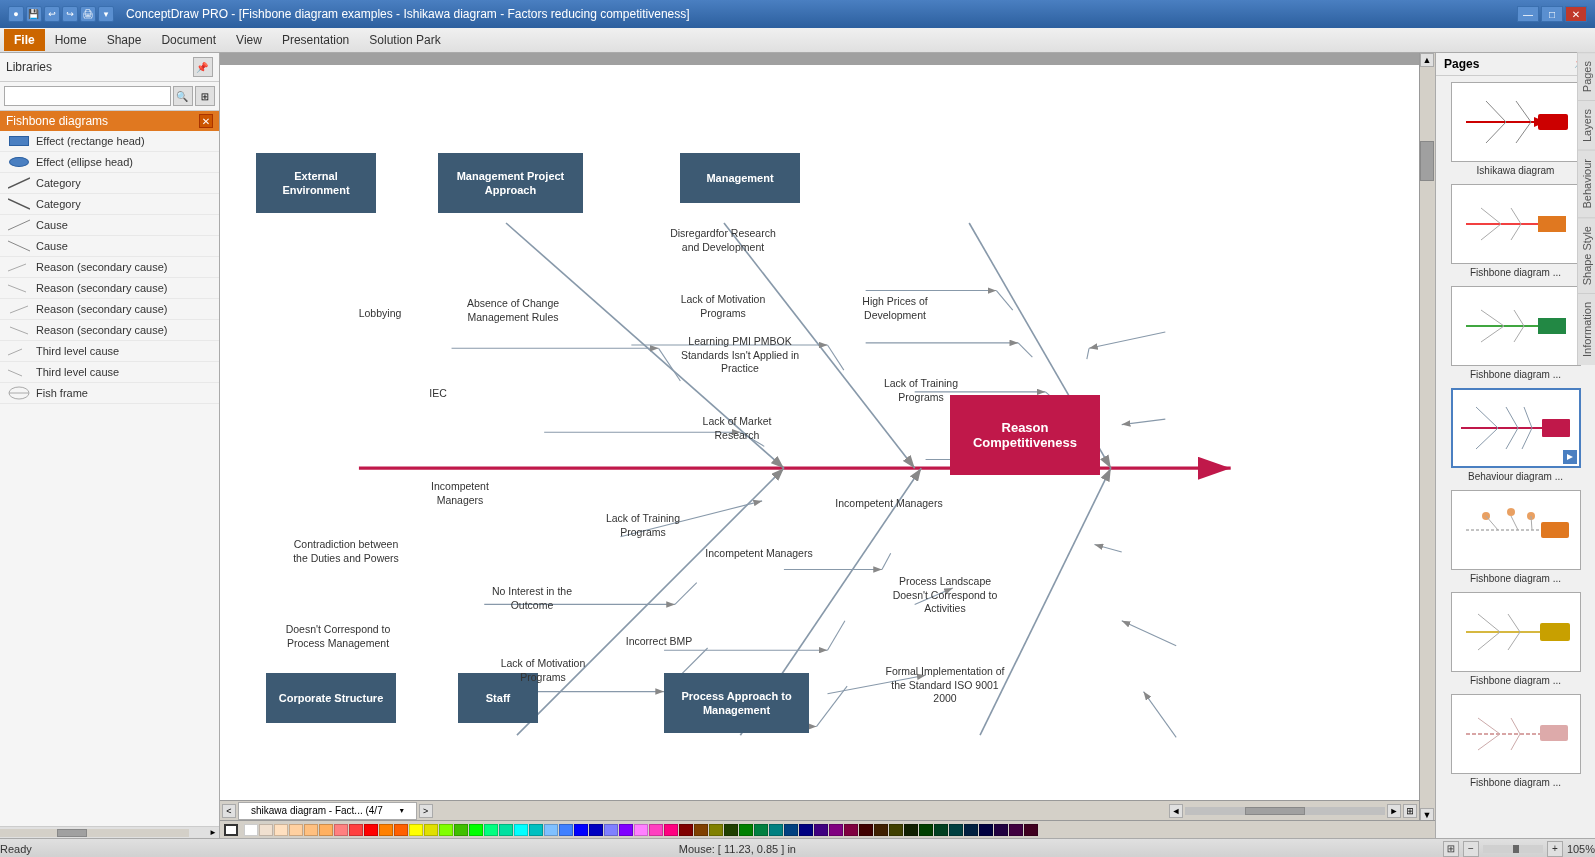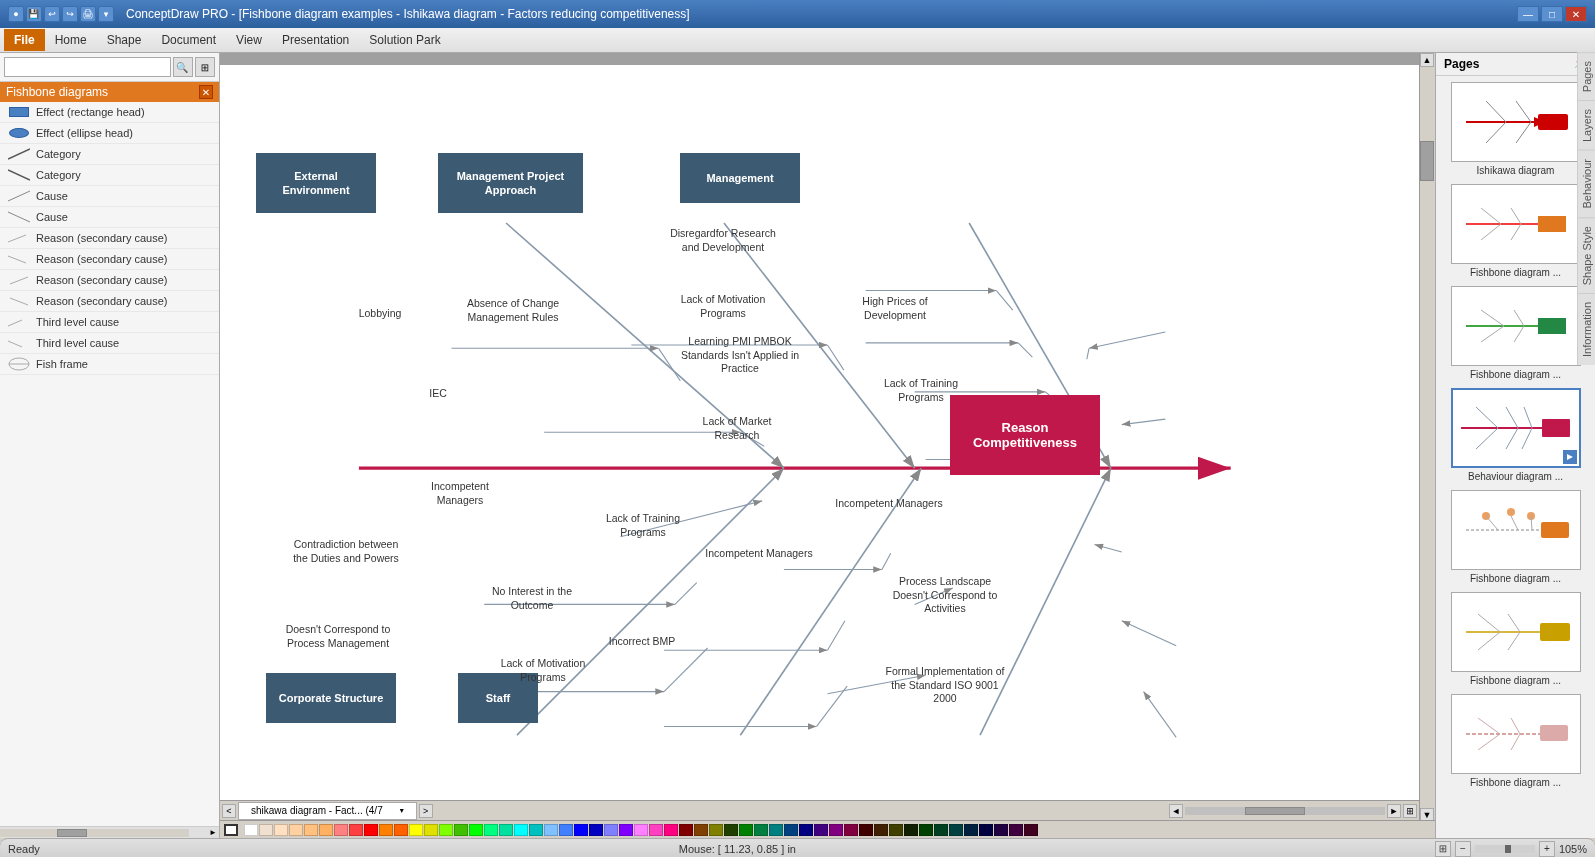--- a/index.html
+++ b/index.html
@@ -189,25 +189,24 @@
     .page-thumb-label { font-size: 10px; color: #333; text-align: center; }
     .page-thumb.active .page-thumb-img { border: 2px solid #4a7fc1; }
 
     
     .status-bar {
       height: 20px;
       background: linear-gradient(to bottom, #e0e0e0, #d0d0d0);
       border-top: 1px solid #aaa;
       display: flex;
       align-items: center;
-      padding: 0 8px;
+      padding: 0 0;
       font-size: 11px;
       color: #333;
       gap: 16px;
-      border-radius: 8px;
     }
     .color-swatch { width: 14px; height: 12px; border: 1px solid rgba(0,0,0,0.2); cursor: pointer; flex-shrink: 0; }
 
     
     .fishbone-svg { position: absolute; top: 0; left: 0; width: 100%; height: 100%; }
 
     
     .diagram-label {
       position: absolute;
       font-size: 10.5px;
@@ -277,20 +276,26 @@
   <div class="menu-item">Shape</div>
   <div class="menu-item">Document</div>
   <div class="menu-item">View</div>
   <div class="menu-item">Presentation</div>
   <div class="menu-item">Solution Park</div>
 </div>
 
 <div class="main-layout">
 
   <div class="left-sidebar">
+    <div class="sidebar-header">
+      <span>Libraries</span>
+      <div style="display:flex;gap:2px;">
+        <div class="search-btn">📌</div>
+      </div>
+    </div>
     <div class="sidebar-search">
       <input type="text" style="flex: 1 1 0%; height: 20px; border: 1px solid rgb(170, 170, 170); padding: 0px 4px; font-size: 11px;">
       <div class="search-btn">🔍</div>
       <div class="search-btn">⊞</div>
     </div>
     <div class="fishbone-header">
       <span>Fishbone diagrams</span>
       <div class="fishbone-header-x">✕</div>
     </div>
     <div class="sidebar-list">
@@ -490,20 +495,21 @@
       <div class="box-dark" style="left:218px;top:88px;width:145px;height:60px;font-size:11px;">Management Project Approach</div>
 
       <div class="box-dark" style="left:460px;top:88px;width:120px;height:50px;font-size:11px;">Management</div>
 
       <div class="box-red" style="left:730px;top:330px;width:150px;height:80px;font-size:13px;font-weight:bold;">Reason Competitiveness</div>
 
       <div class="box-dark" style="left:46px;top:608px;width:130px;height:50px;font-size:11px;">Corporate Structure</div>
 
       <div class="box-dark" style="left:238px;top:608px;width:80px;height:50px;font-size:11px;">Staff</div>
 
+      <div class="box-dark" style="left:444px;top:608px;width:145px;height:60px;font-size:11px;">Process Approach to Management</div>
 
       <div class="diagram-label" style="left:120px;top:242px;width:80px;">Lobbying</div>
 
       <div class="diagram-label" style="left:238px;top:232px;width:110px;">Absence of Change Management Rules</div>
 
       <div class="diagram-label" style="left:448px;top:162px;width:110px;">Disregardfor Research and Development</div>
 
       <div class="diagram-label" style="left:448px;top:228px;width:110px;">Lack of Motivation Programs</div>
 
       <div class="diagram-label" style="left:620px;top:230px;width:110px;">High Prices of Development</div>
@@ -525,21 +531,21 @@
       <div class="diagram-label" style="left:614px;top:432px;width:110px;">Incompetent Managers</div>
 
       <div class="diagram-label" style="left:66px;top:473px;width:120px;">Contradiction between the Duties and Powers</div>
 
       <div class="diagram-label" style="left:262px;top:520px;width:100px;text-align:center;">No Interest in the Outcome</div>
 
       <div class="diagram-label" style="left:660px;top:510px;width:130px;">Process Landscape Doesn't Correspond to Activities</div>
 
       <div class="diagram-label" style="left:58px;top:558px;width:120px;">Doesn't Correspond to Process Management</div>
 
-      <div class="diagram-label" style="left:377px;top:570px;width:90px;">Incorrect BMP</div>
+      <div class="diagram-label" style="left:394px;top:570px;width:90px;">Incorrect BMP</div>
 
       <div class="diagram-label" style="left:268px;top:592px;width:110px;">Lack of Motivation Programs</div>
 
       <div class="diagram-label" style="left:660px;top:600px;width:130px;">Formal Implementation of the Standard ISO 9001 2000</div>
     </div>
 
     <div style="position:absolute;bottom:18px;left:0;right:16px;height:20px;background:#d4d0c8;border-top:1px solid #999;display:flex;align-items:center;padding:0 2px;gap:2px;">
       <div style="width:14px;height:14px;background:#e0e0e0;border:1px solid #aaa;display:flex;align-items:center;justify-content:center;font-size:9px;cursor:pointer;">&lt;</div>
       <div style="height:18px;background:white;border:1px solid #aaa;padding:0 12px;font-size:10px;display:flex;align-items:center;gap:17px;cursor:pointer;">
         <span>shikawa diagram - Fact... (4/7</span>

